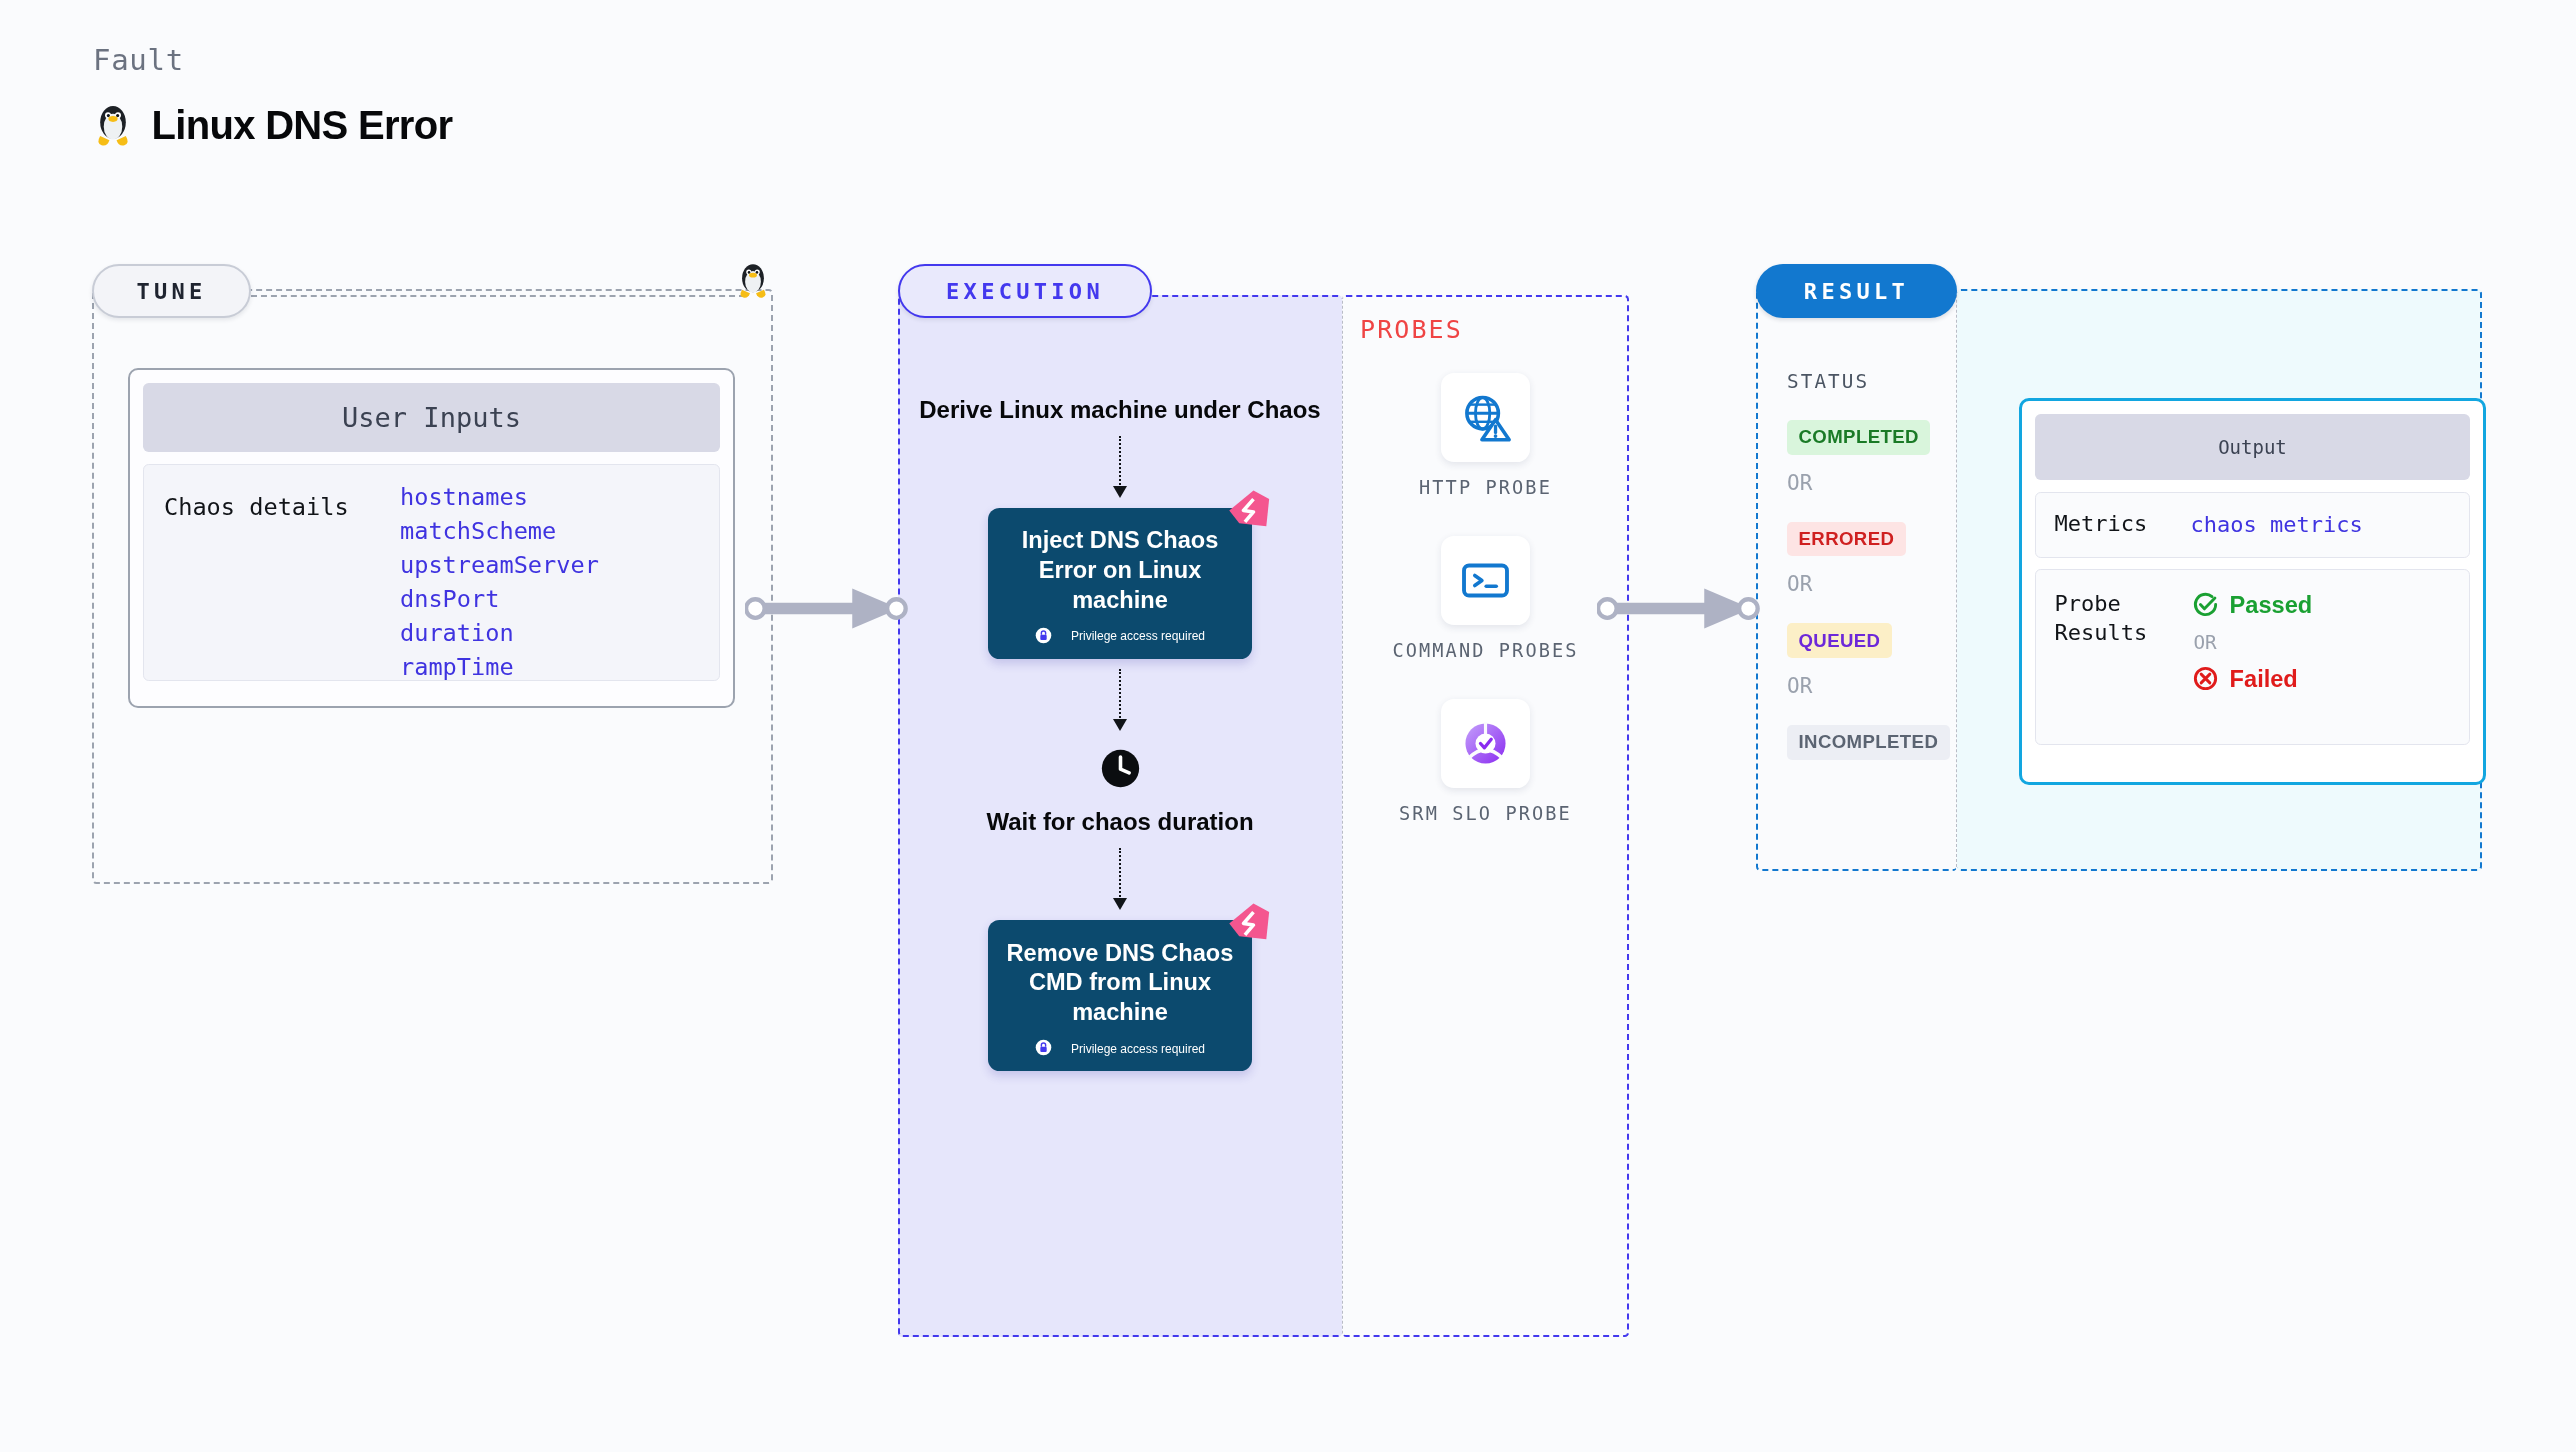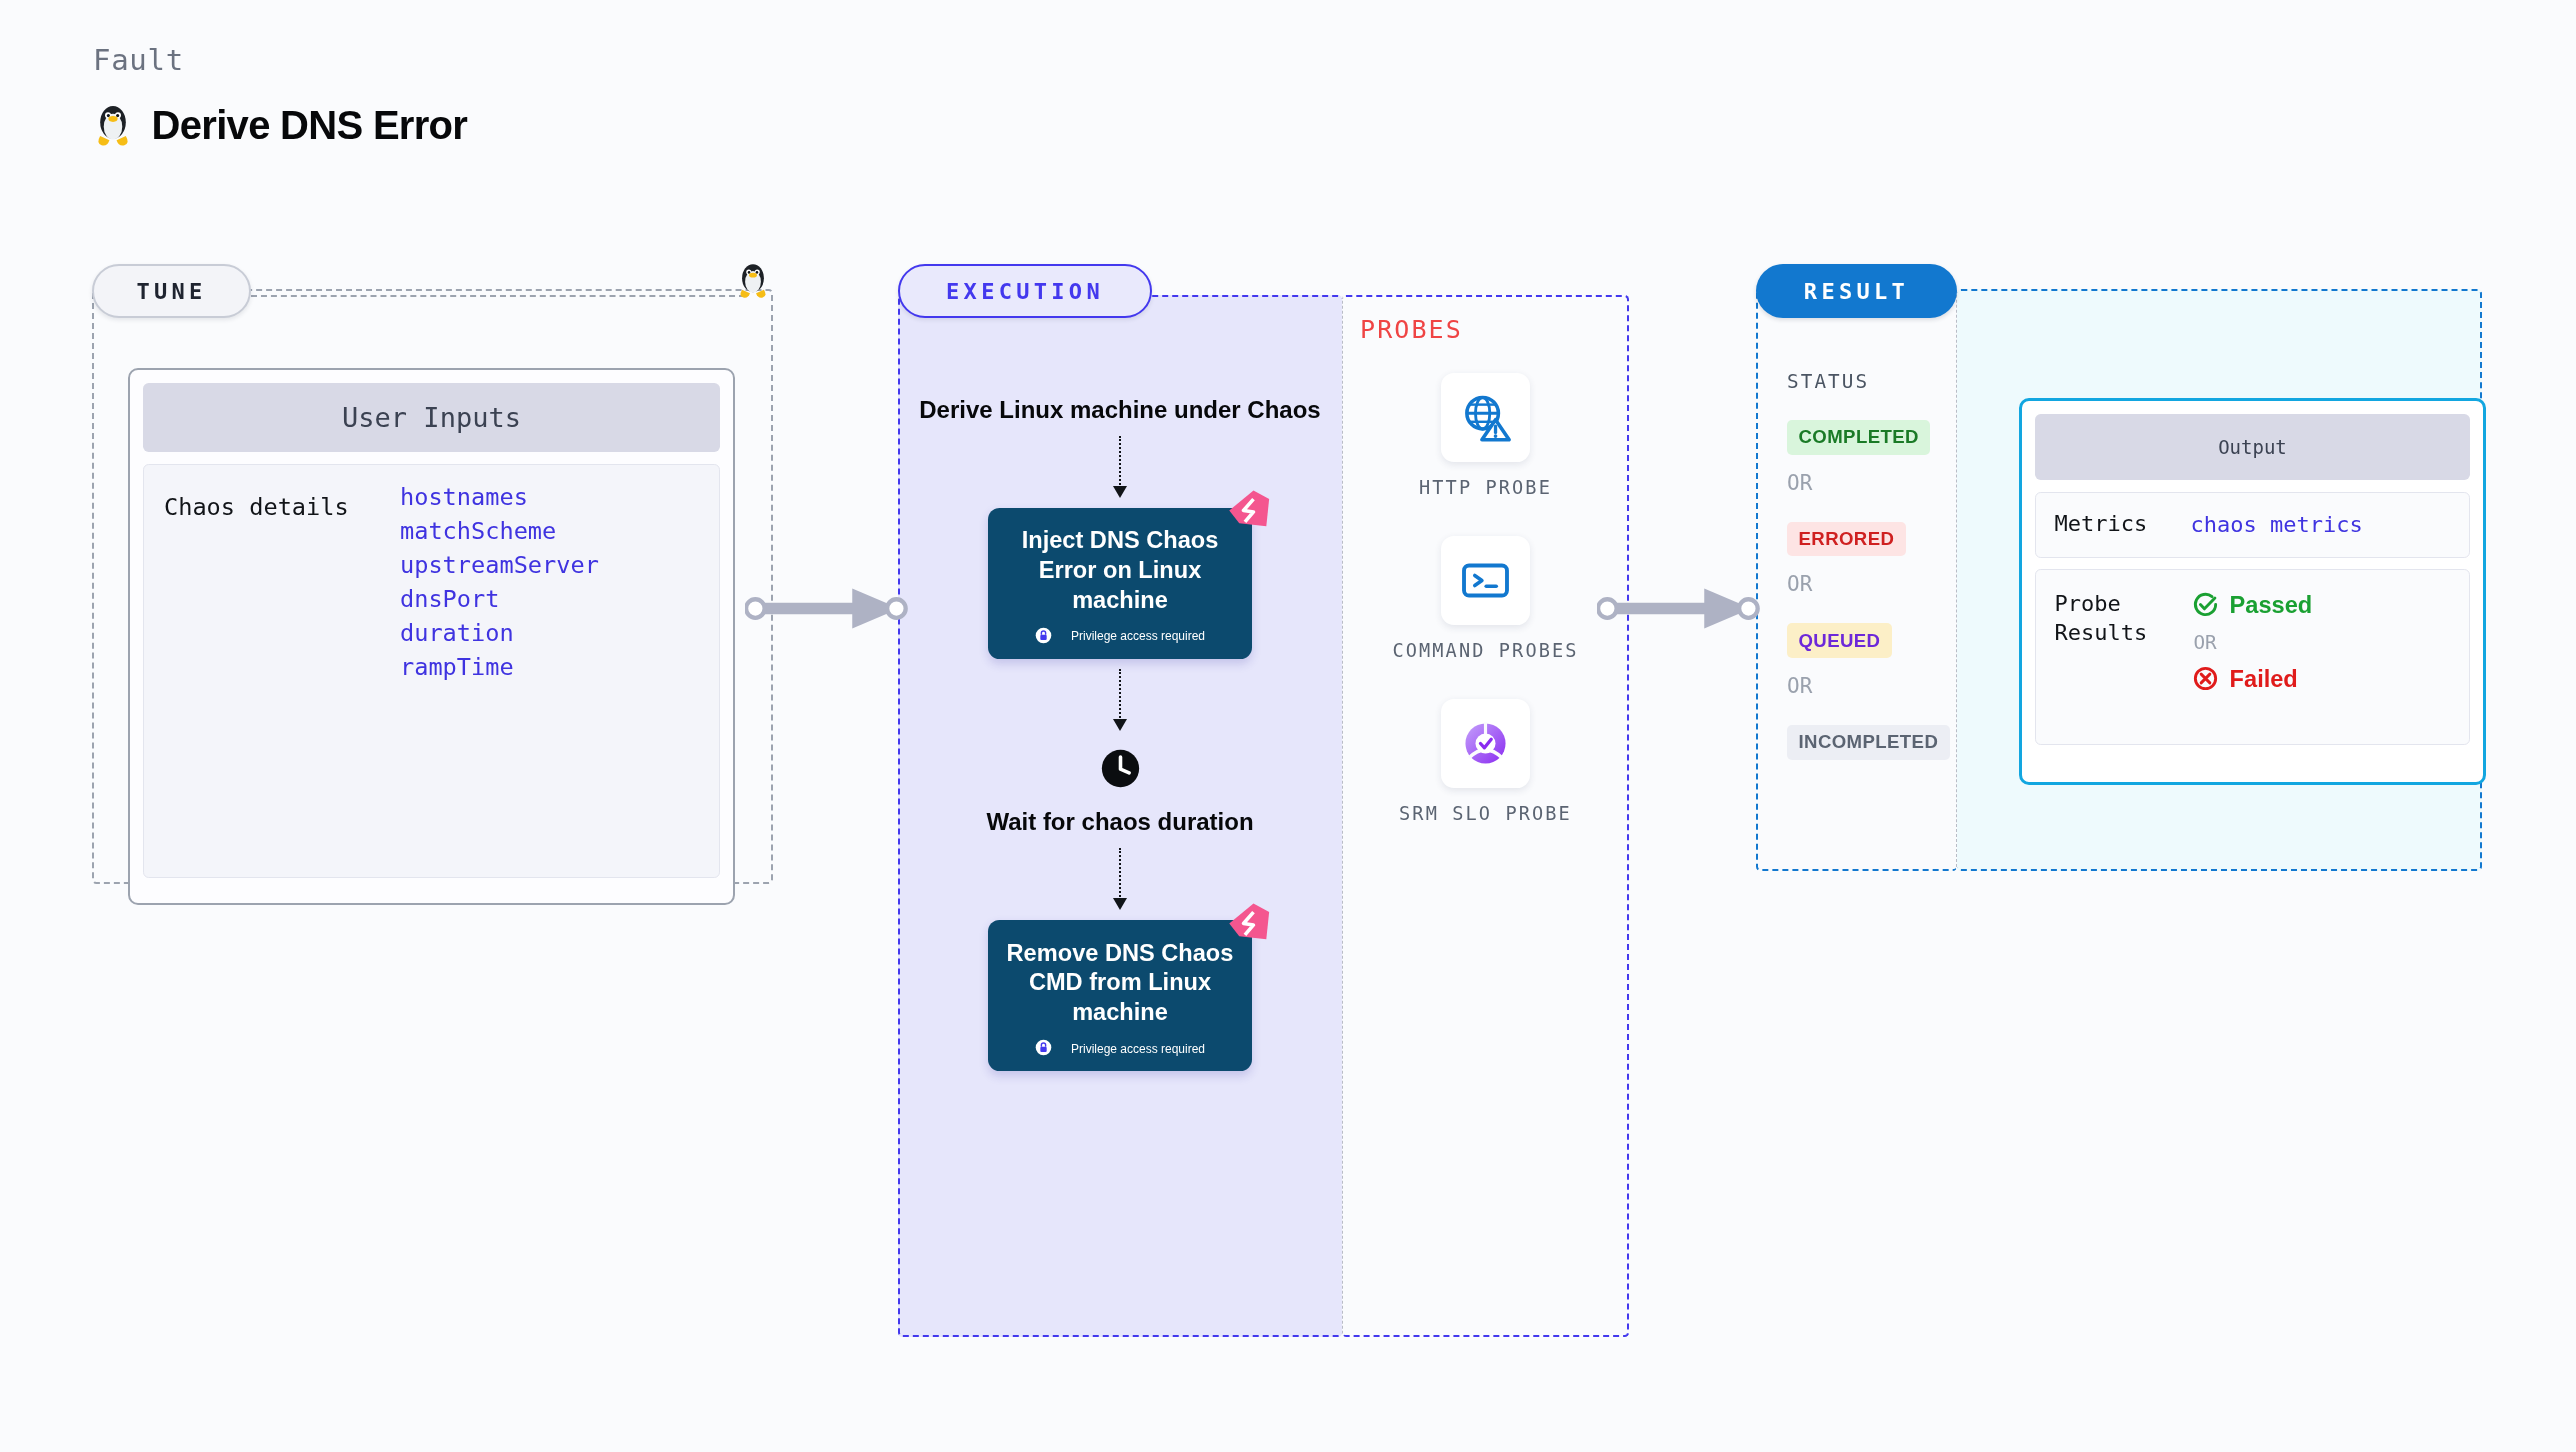--- a/index.html
+++ b/index.html
@@ -40,21 +40,21 @@
   #result-badge{left:1756px;top:264px;width:201px;height:54px;background:#1278cf;
                 border:none;color:#ffffff;font-size:22px;
                 box-shadow:0 2.1px 4.3px rgba(30,35,60,.14);}
 
   
   #tune-dash{position:absolute;left:251px;top:295px;width:494px;height:0;
              border-top:2.9px dashed #9ca3af;z-index:2;}
   #penguin-marker{position:absolute;left:736px;top:259px;z-index:7;}
 
   
-  #inputs-card{position:absolute;left:128px;top:368px;width:607px;height:537px;
+  #inputs-card{position:absolute;left:128px;top:368px;width:607px;height:340px;
                box-sizing:border-box;background:#fdfdff;border:2.1px solid #9ca3af;
                border-radius:10px;padding:13px;}
   #inputs-header{height:69px;background:#d8d9e6;border-radius:5.7px;
                  display:flex;align-items:center;justify-content:center;
                  font-family:"DejaVu Sans Mono",monospace;font-size:27px;color:#3b4252;}
   #inputs-body{margin-top:11.5px;height:calc(100% - 93px);background:#f4f5fa;
                border:1.4px solid #e3e5ee;border-radius:5.7px;
                display:flex;padding:18.6px 0 0 20px;box-sizing:border-box;}
   #chaos-details-label{font-family:"DejaVu Sans Mono",monospace;font-size:23.6px;
                        color:#111418;width:236px;padding-top:10px;}
@@ -149,21 +149,21 @@
         <circle cx="21" cy="20" r="4.2" fill="#ffffff"></circle>
           <circle cx="35" cy="20" r="4.2" fill="#ffffff"></circle>
         <circle cx="21.5" cy="20.5" r="2.2" fill="#12161a"></circle>
           <circle cx="34.5" cy="20.5" r="2.2" fill="#12161a"></circle>
         <path d="M22 26 q6 6 12 0 q-6 4 -12 0z" fill="#f6bd16"></path>
         <ellipse cx="28" cy="25" rx="6.5" ry="4" fill="#f6bd16"></ellipse>
         <path d="M10 49 q-6 10 2 13 q8 2 11 -7z" fill="#f6bd16"></path>
         <path d="M46 49 q6 10 -2 13 q-8 2 -11 -7z" fill="#f6bd16"></path>
       </svg>
     </span>
-    <span id="fault-title">Derive DNS Error</span>
+    <span id="fault-title">Linux DNS Error</span>
   </div>
 </div>
 
 <div class="panel" id="tune-panel"></div>
 <div id="tune-dash"></div>
 <div class="badge" id="tune-badge">TUNE</div>
 
 <div id="penguin-marker">
   <svg width="34" height="42" viewBox="0 0 56 66">
     <ellipse cx="28" cy="30" rx="18" ry="23" fill="#1d2126"></ellipse>

